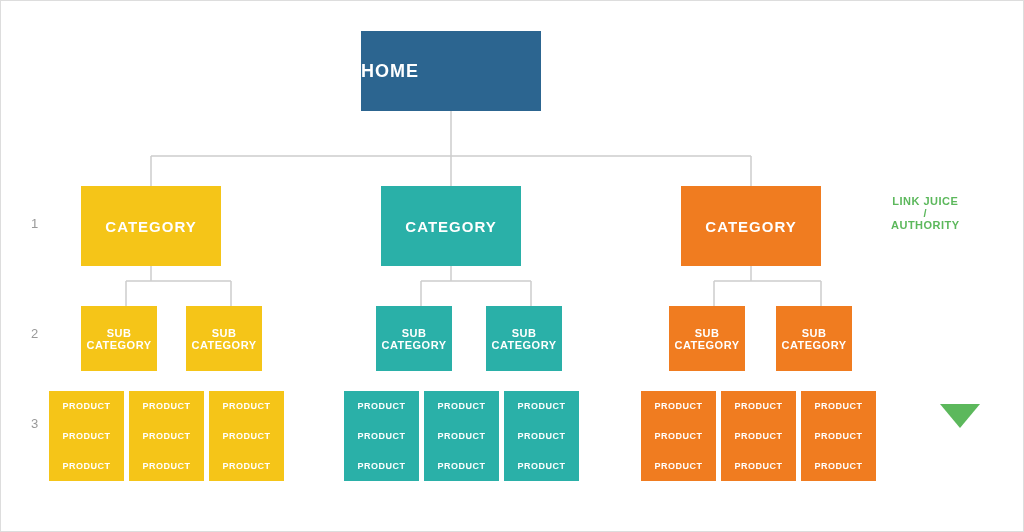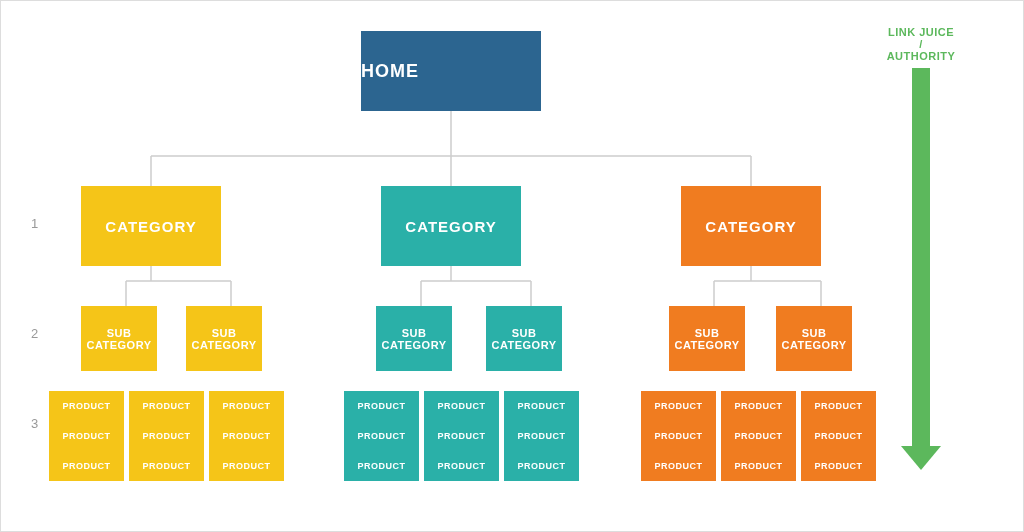--- a/index.html
+++ b/index.html
@@ -132,21 +132,21 @@
       font-size: 13px;
       left: 10px;
     }
     
     .link-juice-area {
       position: absolute;
       right: 10px;
       top: 15px;
       width: 60px;
       display: flex;
-      flex-direction: column;
+      flex-direction: row;
       align-items: center;
     }
     .link-juice-label {
       color: #5cb85c;
       font-weight: bold;
       font-size: 11px;
       text-align: center;
       letter-spacing: 0.5px;
       margin-bottom: 6px;
     }

